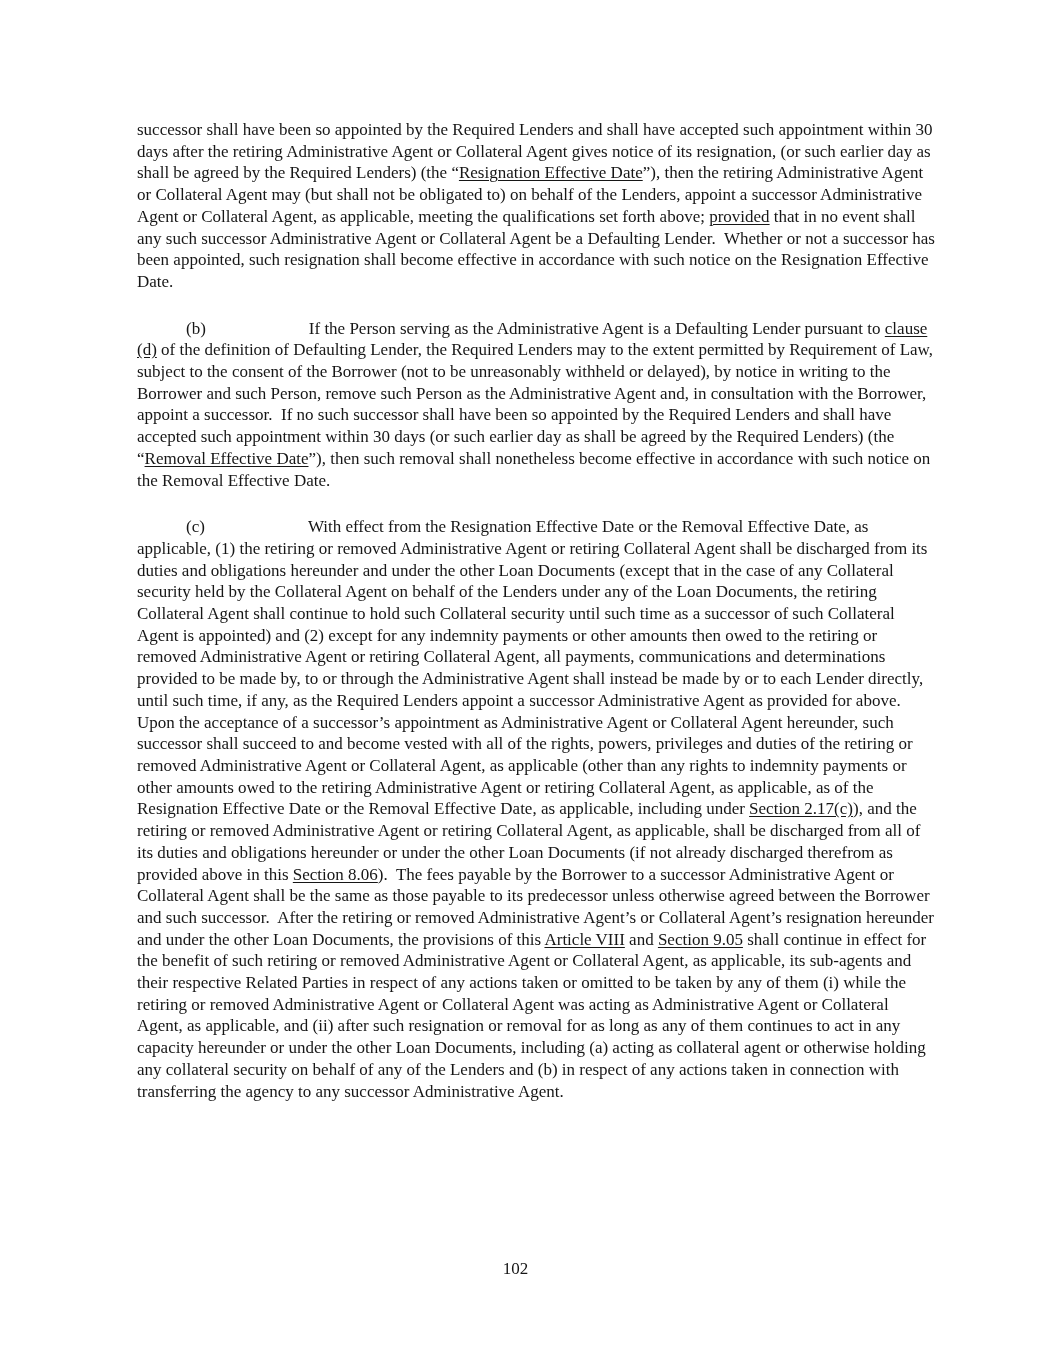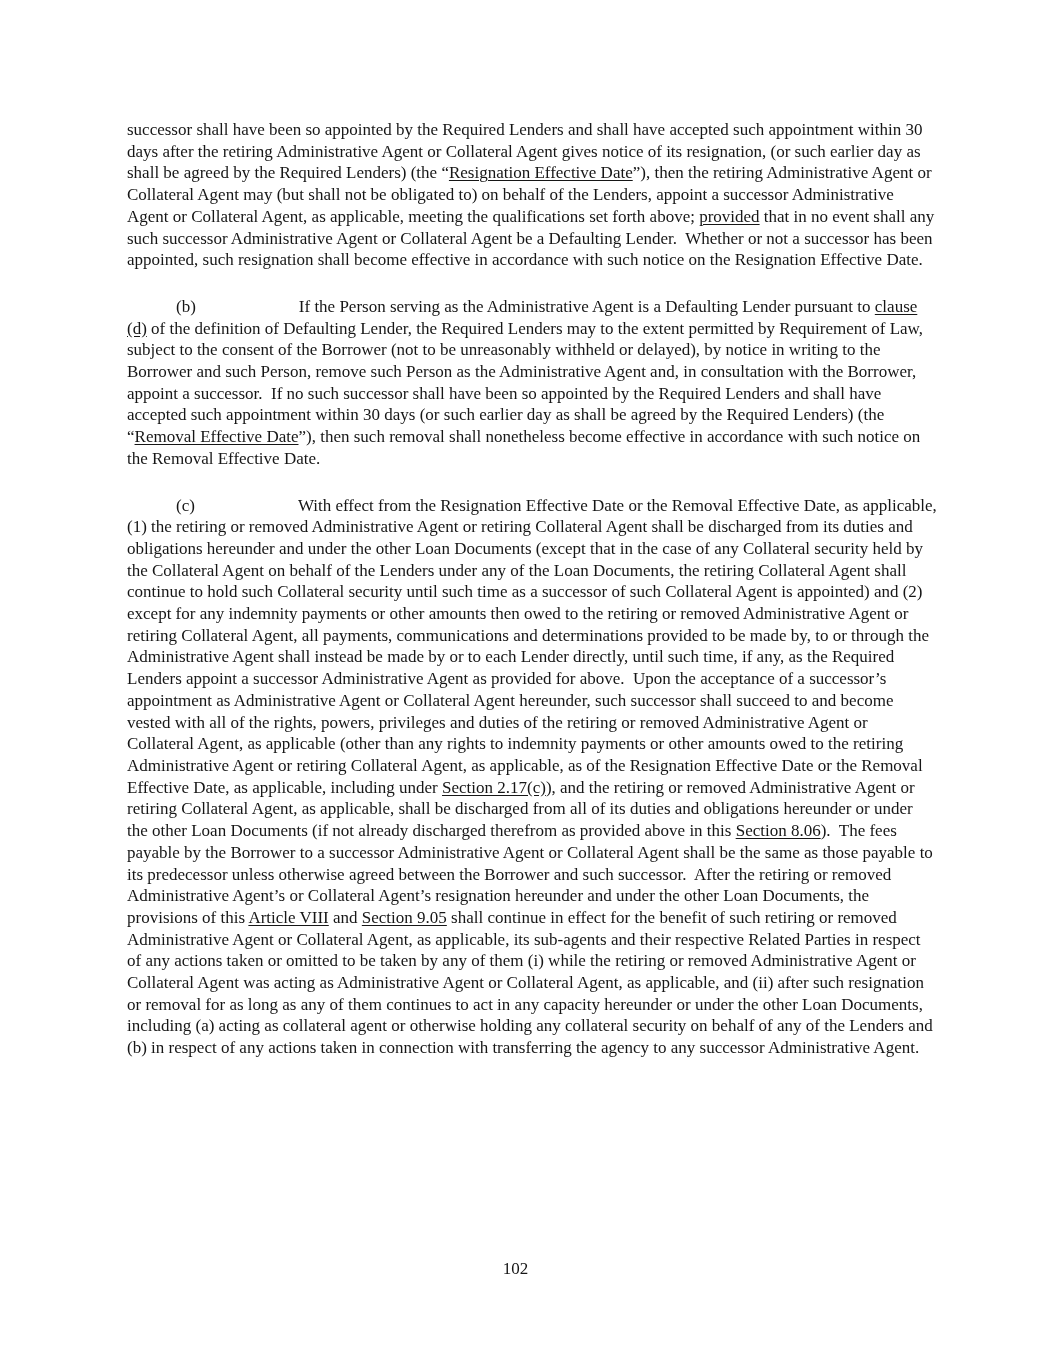--- a/index.html
+++ b/index.html
@@ -18,21 +18,21 @@
   .page-content {
     position: absolute;
     left: 123px;
     top: 119px;
     width: 814px;
     font-size: 17px;
     line-height: 21.7px;
     text-align: left;
   }
   p.para {
-    margin: 0 0 25px 4px;
+    margin: 0 0 25px 14px;
     padding: 0;
   }
   .first-indent {
     display: inline-block;
     width: 49px;
   }
   .tab {
     display: inline-block;
     width: 103px;
   }

